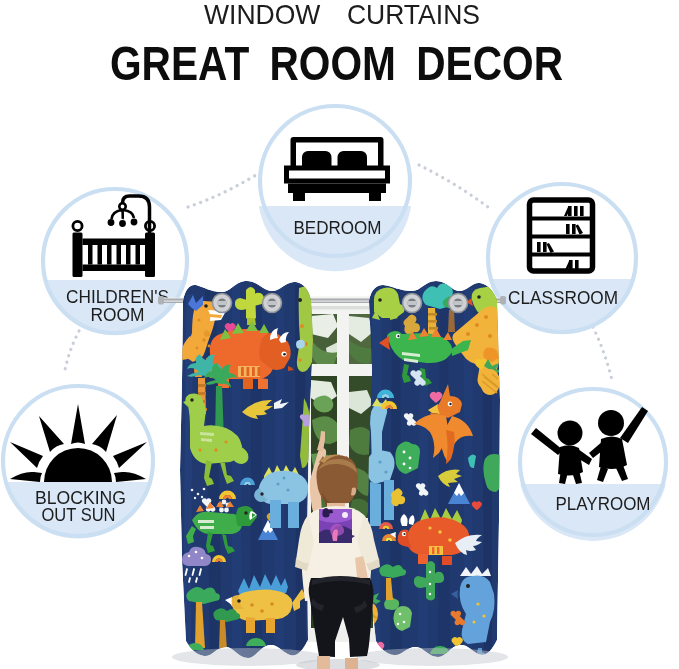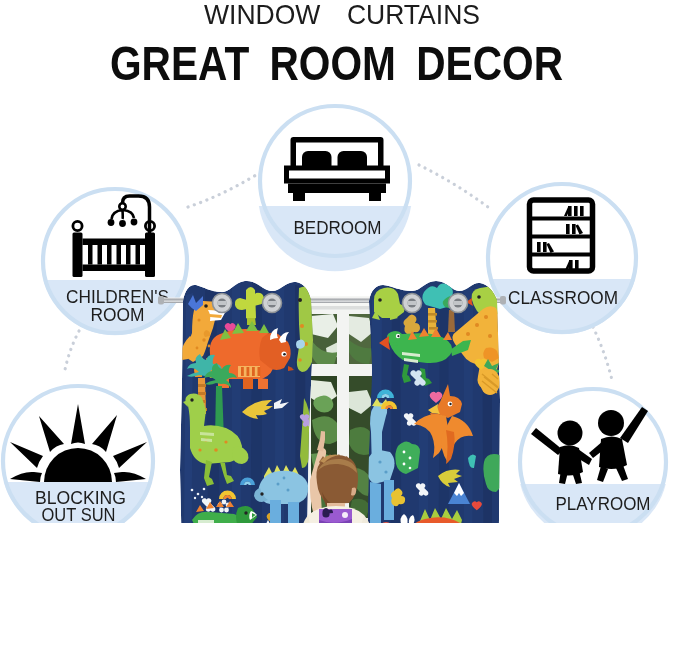--- a/index.html
+++ b/index.html
@@ -1,16 +1,16 @@
 <!DOCTYPE html>
 <html><head>
 <meta charset="utf-8">
 <style>
 html,body{margin:0;padding:0;background:#ffffff;}
-#page{position:relative;width:679px;height:523px;overflow:hidden;background:#ffffff;
+#page{position:relative;width:679px;height:669px;overflow:hidden;background:#ffffff;
 font-family:"Liberation Sans",sans-serif;}
 svg{display:block;}
 </style>
 </head>
 <body>
 <div id="page">
 <svg width="679" height="669" viewBox="0 0 679 669">
 <defs>
 <linearGradient id="rodg" x1="0" y1="0" x2="0" y2="1">
  <stop offset="0" stop-color="#efefef"></stop>

